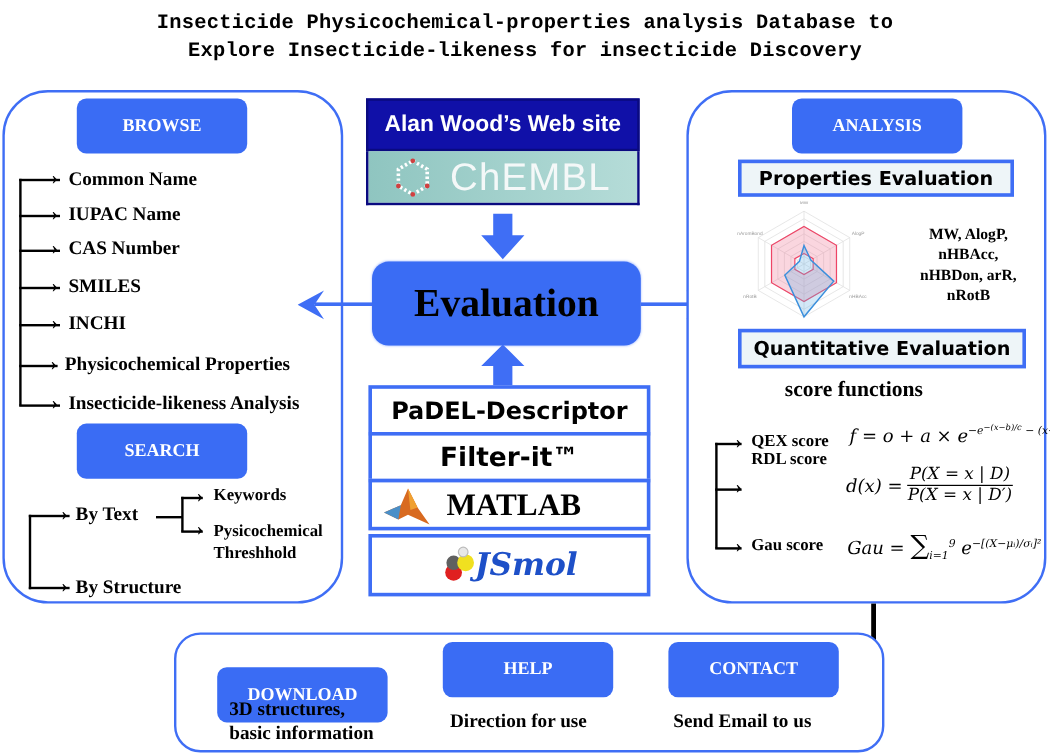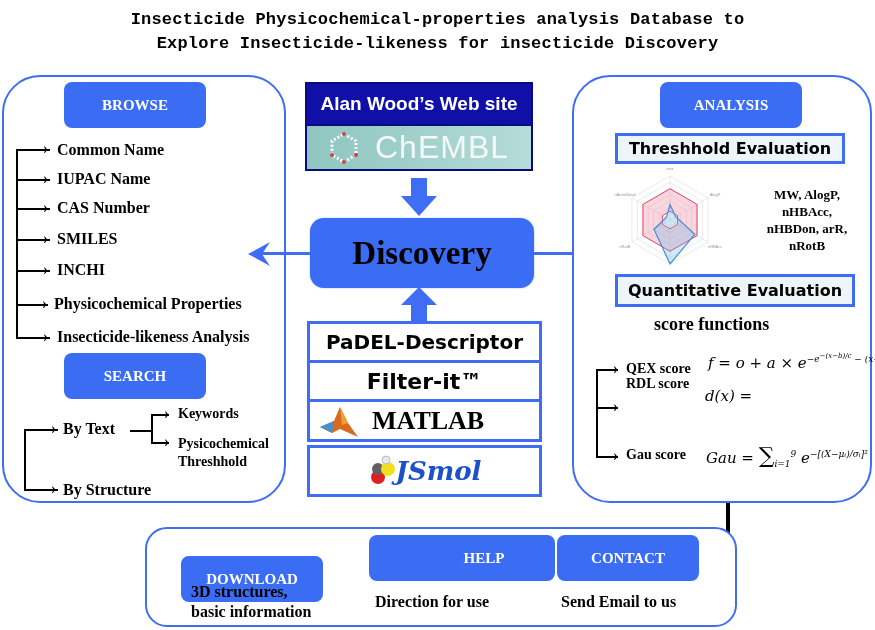--- a/index.html
+++ b/index.html
@@ -98,21 +98,21 @@
       <circle cx="17" cy="31" r="2" fill="#d04040"></circle>
   </svg>
   <span style="font-family:'Liberation Sans',sans-serif; font-size:32px; color:#f4f8f8; margin-left:14px; letter-spacing:1px;">ChEMBL</span>
 </div>
 
 <svg style="position:absolute; left:399px; top:178px;" width="40" height="40" viewBox="0 0 40 40">
   <polygon points="12,0 28,0 28,18 38,18 20,38 2,18 12,18" fill="#3f6ef5"></polygon>
 </svg>
 
 <div class="btn" style="left:310px; top:218px; width:224px; height:70px; border-radius:14px; background:#3a6cf4; box-shadow:0 0 2px #a0b8ff;">
-  <span style="color:#000; font-size:33px; font-family:'Liberation Serif',serif;">Discovery</span>
+  <span style="color:#000; font-size:33px; font-family:'Liberation Serif',serif;">Evaluation</span>
 </div>
 
 <svg style="position:absolute; left:399px; top:287px;" width="40" height="36" viewBox="0 0 40 36">
   <polygon points="20,0 38,18 28,18 28,36 12,36 12,18 2,18" fill="#3f6ef5"></polygon>
 </svg>
 
 <div class="bar" style="left:262px; top:252px; width:48px; height:3px; background:#3f6ef5;"></div>
 <svg style="position:absolute; left:248px; top:240px;" width="24" height="28" viewBox="0 0 24 28">
   <polygon points="0,14 22,2 14,14 22,26" fill="#3f6ef5"></polygon>
 </svg>
@@ -142,21 +142,21 @@
     <circle cx="20" cy="14" r="7" fill="#f0e020"></circle>
     <circle cx="18" cy="5" r="4" fill="#e8e8e8" stroke="#bbb"></circle>
   </svg>
   <span style="font-family:'DejaVu Serif',serif; font-style:italic; font-weight:bold; font-size:26px; color:#1e50c8; margin-left:-2px;">JSmol</span>
 </div>
 
 <div class="panel" style="left:572px; top:75px; width:300px; height:428px;"></div>
 <div class="btn" style="left:660px; top:82px; width:142px; height:46px;">ANALYSIS</div>
 
 <div class="evalbox" style="left:615px; top:133px; width:230px; height:31px;">
-  <span>Threshhold Evaluation</span>
+  <span>Properties Evaluation</span>
 </div>
 
 <svg id="radar" style="position:absolute; left:605px; top:168px;" width="130" height="102" viewBox="0 0 130 102">
     <polygon points="65,45.714285714285715 70.44358825235933,48.857142857142854 70.44358825235933,55.14285714285714 65,58.285714285714285 59.556411747640674,55.142857142857146 59.556411747640674,48.857142857142854" fill="none" stroke="#dddddd" stroke-width="0.6"></polygon>
     <polygon points="65,39.42857142857143 75.88717650471865,45.714285714285715 75.88717650471865,58.285714285714285 65,64.57142857142857 54.11282349528135,58.28571428571429 54.11282349528135,45.714285714285715" fill="none" stroke="#dddddd" stroke-width="0.6"></polygon>
     <polygon points="65,33.14285714285714 81.33076475707799,42.57142857142857 81.33076475707799,61.42857142857142 65,70.85714285714286 48.669235242922014,61.42857142857144 48.669235242922014,42.57142857142857" fill="none" stroke="#dddddd" stroke-width="0.6"></polygon>
     <polygon points="65,26.857142857142858 86.7743530094373,39.42857142857143 86.77435300943732,64.57142857142857 65,77.14285714285714 43.225646990562694,64.57142857142858 43.22564699056269,39.42857142857142" fill="none" stroke="#dddddd" stroke-width="0.6"></polygon>
     <polygon points="65,20.571428571428573 92.21794126179664,36.285714285714285 92.21794126179664,67.71428571428571 65,83.42857142857143 37.78205873820336,67.71428571428572 37.78205873820336,36.285714285714285" fill="none" stroke="#dddddd" stroke-width="0.6"></polygon>
     <polygon points="65,14.285714285714285 97.66152951415597,33.14285714285714 97.66152951415597,70.85714285714285 65,89.71428571428572 32.338470485844034,70.85714285714288 32.33847048584403,33.14285714285714" fill="none" stroke="#dddddd" stroke-width="0.6"></polygon>
     <polygon points="65,8 103.10511776651529,30 103.1051177665153,74 65,96 26.894882233484708,74.00000000000001 26.8948822334847,29.999999999999996" fill="none" stroke="#dddddd" stroke-width="0.6"></polygon>
@@ -195,36 +195,40 @@
 <div class="item small" style="left:626px; top:361px;">QEX score</div>
 <div class="formula" style="left:708px; top:352px;">
   f = o + a × e<sup style="font-size:9px;">−e<sup style="font-size:7px;">−(x−b)/c</sup> − (x−b)/c + 1</sup>
 </div>
 
 <div class="bar" style="left:596px; top:407px; width:22px; height:2px;"></div>
 <div class="arrowhead" style="left:613px; top:398px;">›</div>
 <div class="item small" style="left:626px; top:376px;">RDL score</div>
 <div class="formula" style="left:705px; top:387px; display:flex; align-items:center;">
   <span>d(x) =</span>
+  <span style="display:inline-flex; flex-direction:column; align-items:center; margin-left:4px; font-size:14px; line-height:17px;">
+    <span style="border-bottom:1px solid #000; padding:0 2px;">P(X = x | D)</span>
+    <span>P(X = x | D′)</span>
+  </span>
 </div>
 
 <div class="bar" style="left:596px; top:456px; width:22px; height:2px;"></div>
 <div class="arrowhead" style="left:613px; top:447px;">›</div>
 <div class="item small" style="left:626px; top:447px;">Gau score</div>
 <div class="formula" style="left:706px; top:443px;">
   Gau = <span style="font-style:normal; font-size:22px;">∑</span><sub style="font-size:9px;">i=1</sub><sup style="font-size:9px;">9</sup> e<sup style="font-size:9px;">−[(X−μᵢ)/σᵢ]²</sup>
 </div>
 
 <div class="bar" style="left:726px; top:503px; width:4px; height:43px;"></div>
 <div class="bar" style="left:712px; top:543px; width:18px; height:3px;"></div>
 <div class="arrowhead" style="left:705px; top:533px; font-size:18px;">‹</div>
 
 <div class="panel" style="left:145px; top:527px; width:592px; height:100px; border-radius:22px;"></div>
 <div class="btn" style="left:181px; top:535px; width:142px; height:46px;margin-top:21px;">DOWNLOAD</div>
-<div class="btn" style="left:369px; top:535px; width:142px; height:46px;padding-left:44px;">HELP</div>
+<div class="btn" style="left:369px; top:535px; width:142px; height:46px;">HELP</div>
 <div class="btn" style="left:557px; top:535px; width:142px; height:46px;">CONTACT</div>
 
 <div class="desc" style="left:191px; top:582px;">
   <div>3D structures,</div>
   <div>basic information</div>
 </div>
 <div class="desc" style="left:375px; top:592px;">Direction for use</div>
 <div class="desc" style="left:561px; top:592px;">Send Email to us</div>
 
 </body></html>

